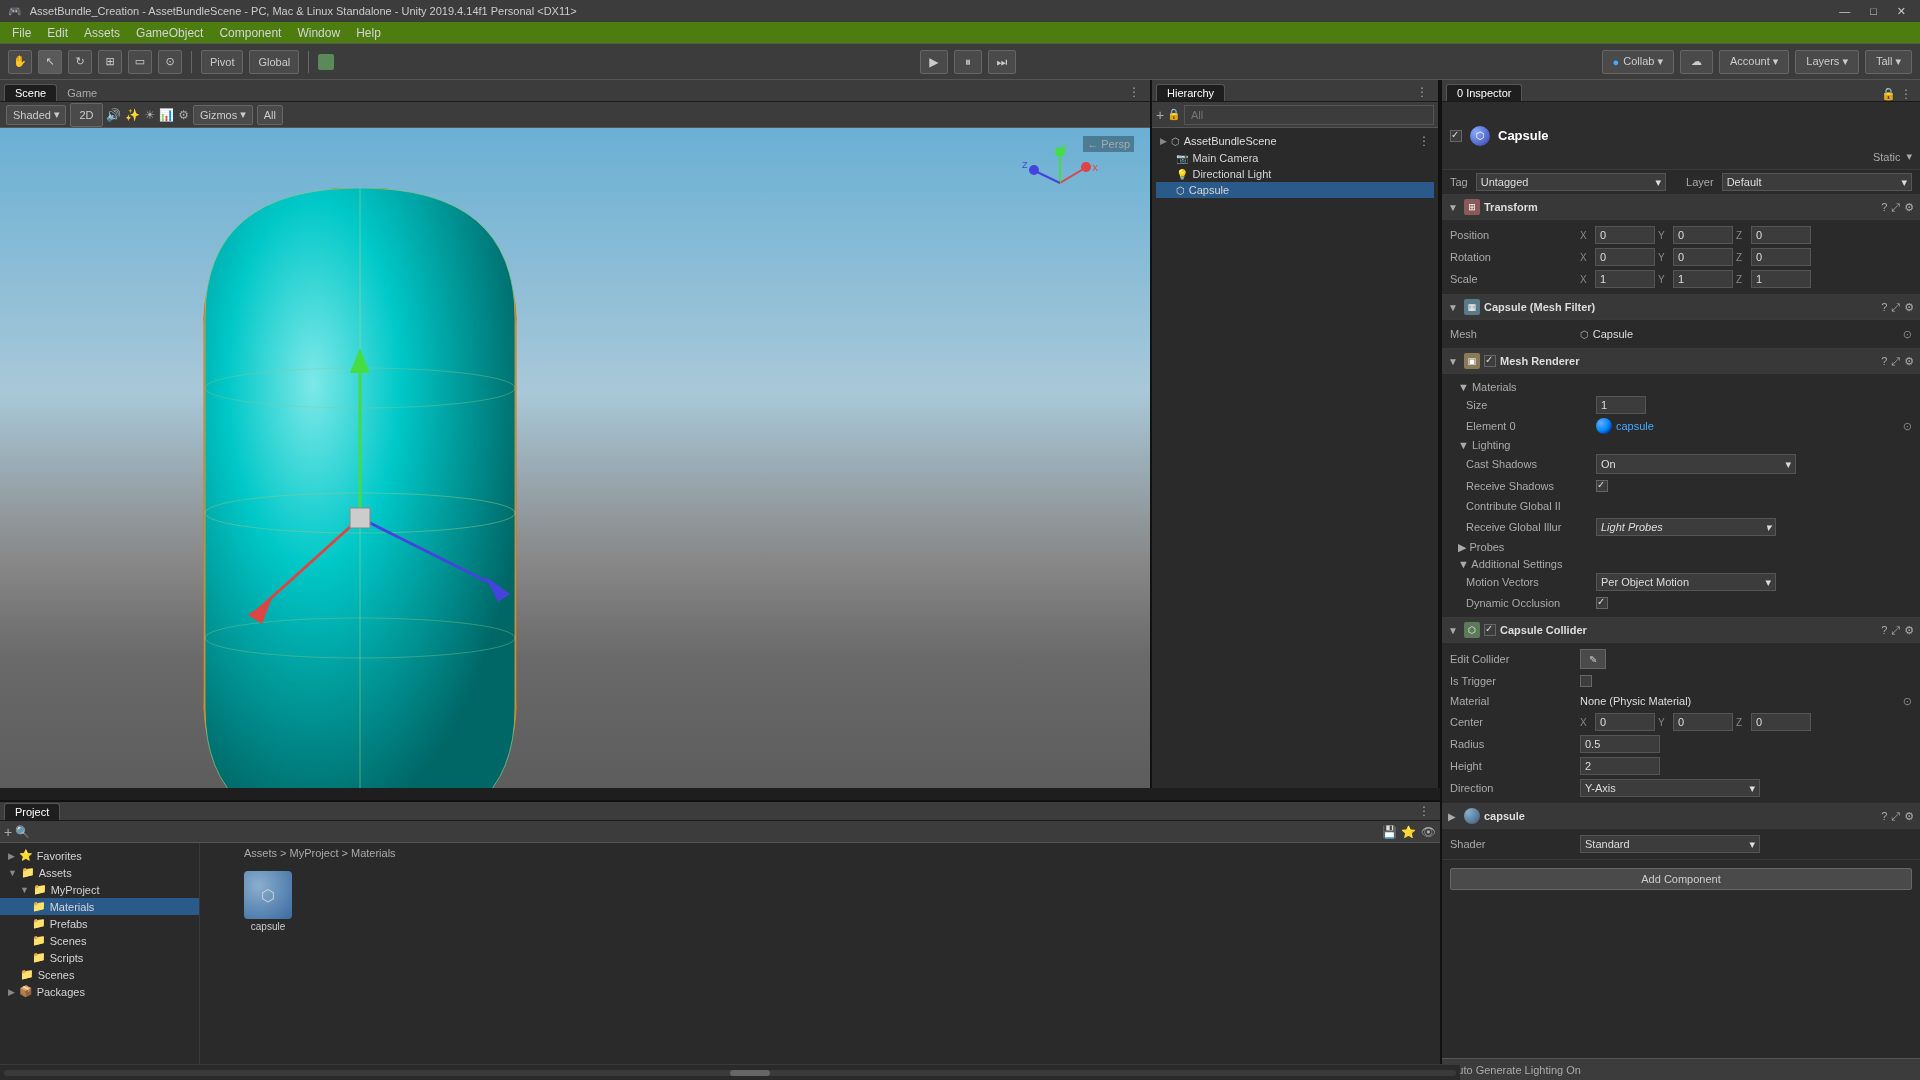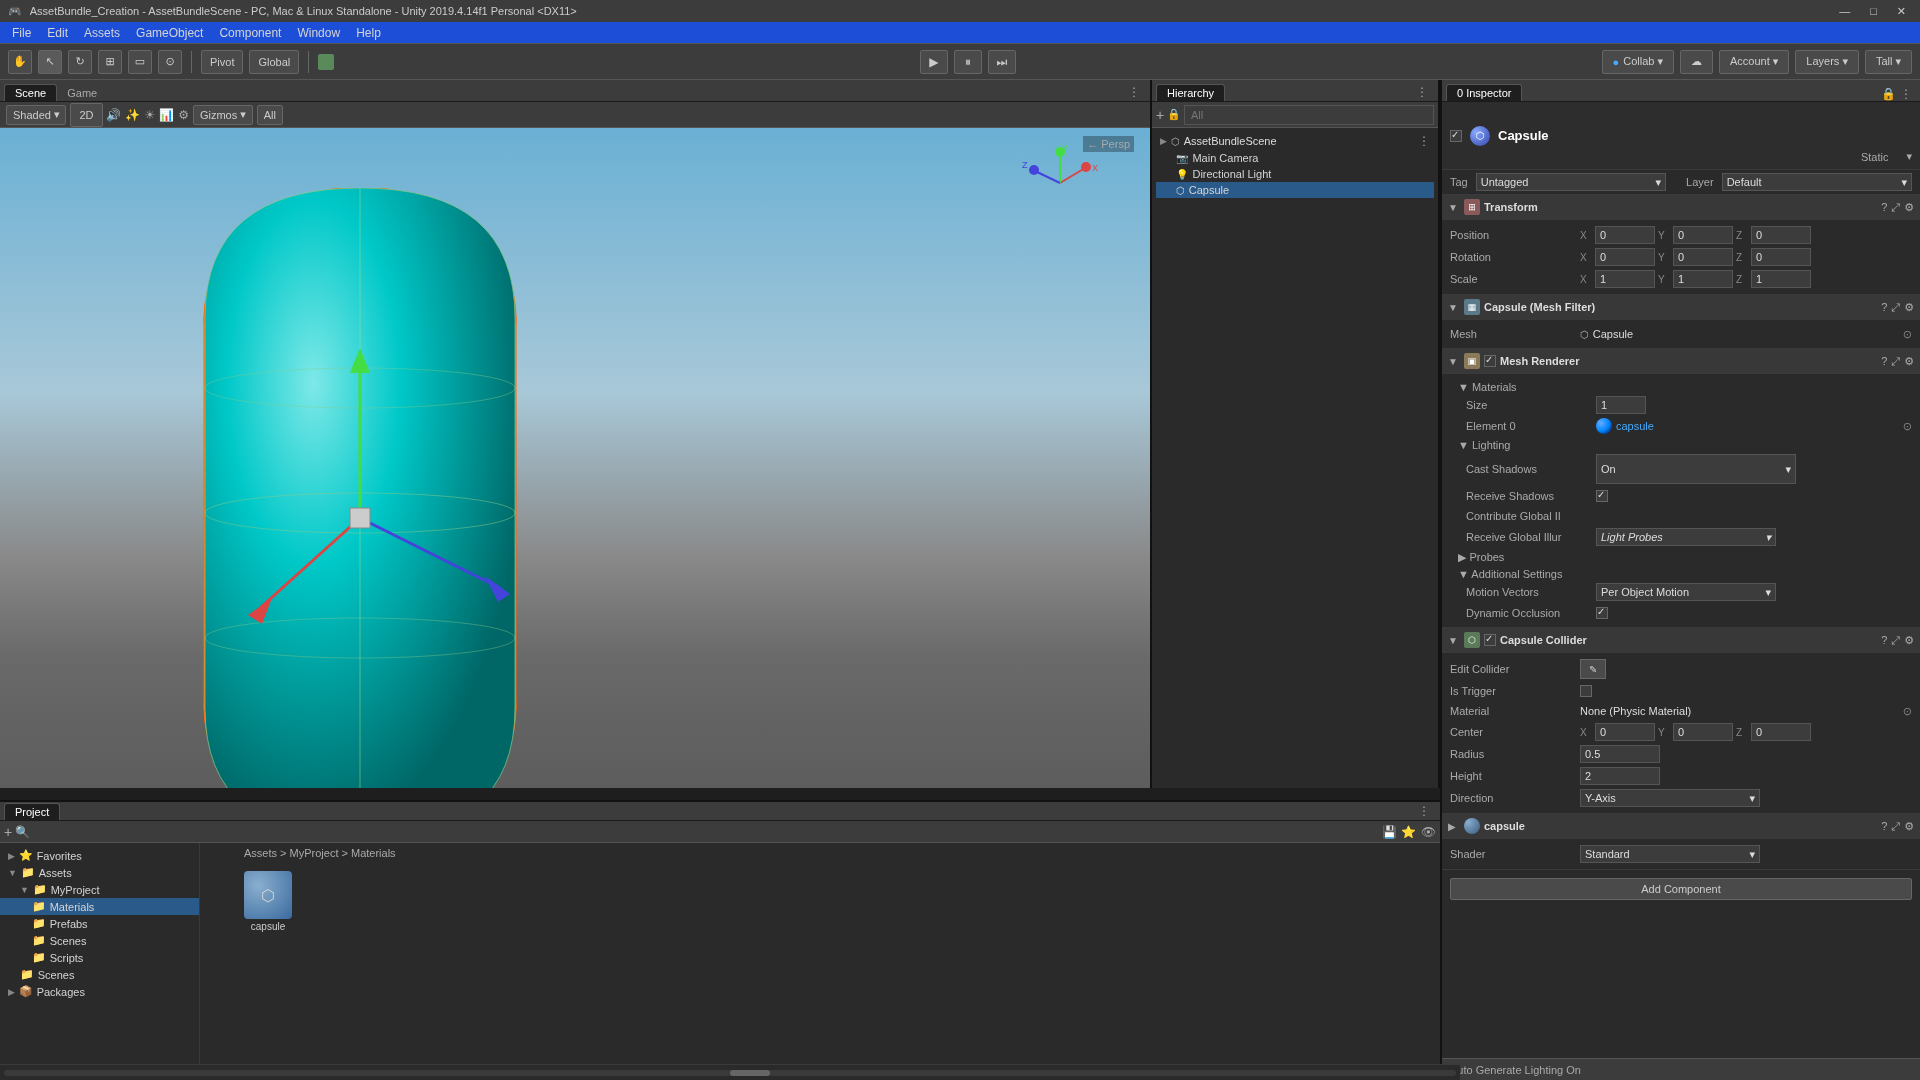--- a/index.html
+++ b/index.html
@@ -4,21 +4,21 @@
   <style>
     * { margin: 0; padding: 0; box-sizing: border-box; }
     body { width: 1920px; height: 1080px; background: #1e1e1e; font-family: Arial, sans-serif; font-size: 12px; color: #d4d4d4; overflow: hidden; }
 
     
     #titlebar { background: #3c3c3c; height: 22px; display: flex; align-items: center; padding: 0 8px; font-size: 11px; color: #ccc; }
     #titlebar-controls { margin-left: auto; display: flex; gap: 8px; }
     #titlebar-controls span { cursor: pointer; padding: 0 6px; }
 
     
-    #menubar { background: #1d4ed8; height: 22px; display: flex; align-items: center; padding: 0 4px; font-size: 12px; border-bottom: 1px solid #555; }
+    #menubar { background: #4d7c0f; height: 22px; display: flex; align-items: center; padding: 0 4px; font-size: 12px; border-bottom: 1px solid #555; }
     #menubar span { padding: 2px 8px; cursor: pointer; }
 
     
     #toolbar { background: #3c3c3c; height: 36px; display: flex; align-items: center; padding: 0 8px; gap: 6px; border-bottom: 1px solid #555; }
     .toolbar-btn { background: #4a4a4a; border: 1px solid #666; color: #ccc; padding: 3px 8px; font-size: 11px; cursor: pointer; border-radius: 2px; height: 24px; display: flex; align-items: center; gap: 3px; }
     .toolbar-sep { width: 1px; background: #666; height: 22px; margin: 0 3px; }
     .toolbar-spacer { flex: 1; }
     .play-btn { background: #4a4a4a; border: 1px solid #666; color: #ccc; width: 28px; height: 24px; display: flex; align-items: center; justify-content: center; cursor: pointer; border-radius: 2px; }
 
     
@@ -428,21 +428,21 @@
       </div>
       <span class="lock-icon">🔒</span>
       <span class="dot-menu" style="margin-left:4px; margin-right:4px;">⋮</span>
     </div>
     <div id="inspector-content">
 
       <div class="object-header">
         <div class="checkbox checked"></div>
         <div class="object-icon" style="background:radial-gradient(circle at 30% 30%, #88aaff, #3344aa);">⬡</div>
         <span class="object-name">Capsule</span>
-        <div style="margin-left:auto; display:flex; align-items:center; gap:18px;margin-top:42px;">
+        <div style="margin-left:auto; display:flex; align-items:center; gap:6px;margin-top:42px;">
           <span style="font-size:11px; color:#aaa;">Static</span>
           <span style="cursor:pointer; color:#aaa;">▾</span>
         </div>
       </div>
 
       <div class="tag-layer-row">
         <span style="color:#aaa;">Tag</span>
         <div class="prop-dropdown" style="width:110px; height:18px;">
           <span>Untagged</span>
           <span>▾</span>
@@ -547,21 +547,21 @@
           <div style="display:flex; align-items:center; gap:4px; flex:1;">
             <span class="material-ball"></span>
             <span style="color:#4af;">capsule</span>
             <span style="margin-left:auto; color:#888;">⊙</span>
           </div>
         </div>
 
         <div class="section-label">▼ <span>Lighting</span></div>
         <div class="prop-row">
           <span class="prop-label indent">Cast Shadows</span>
-          <div class="prop-dropdown" style="flex:1; height:30px; max-width:200px;">
+          <div class="prop-dropdown" style="flex:1; height:20px; max-width:200px;">
             <span>On</span>
             <span>▾</span>
           </div>
         </div>
         <div class="prop-row">
           <span class="prop-label indent">Receive Shadows</span>
           <div class="checkbox checked"></div>
         </div>
         <div class="prop-row">
           <span class="prop-label indent">Contribute Global II</span>

